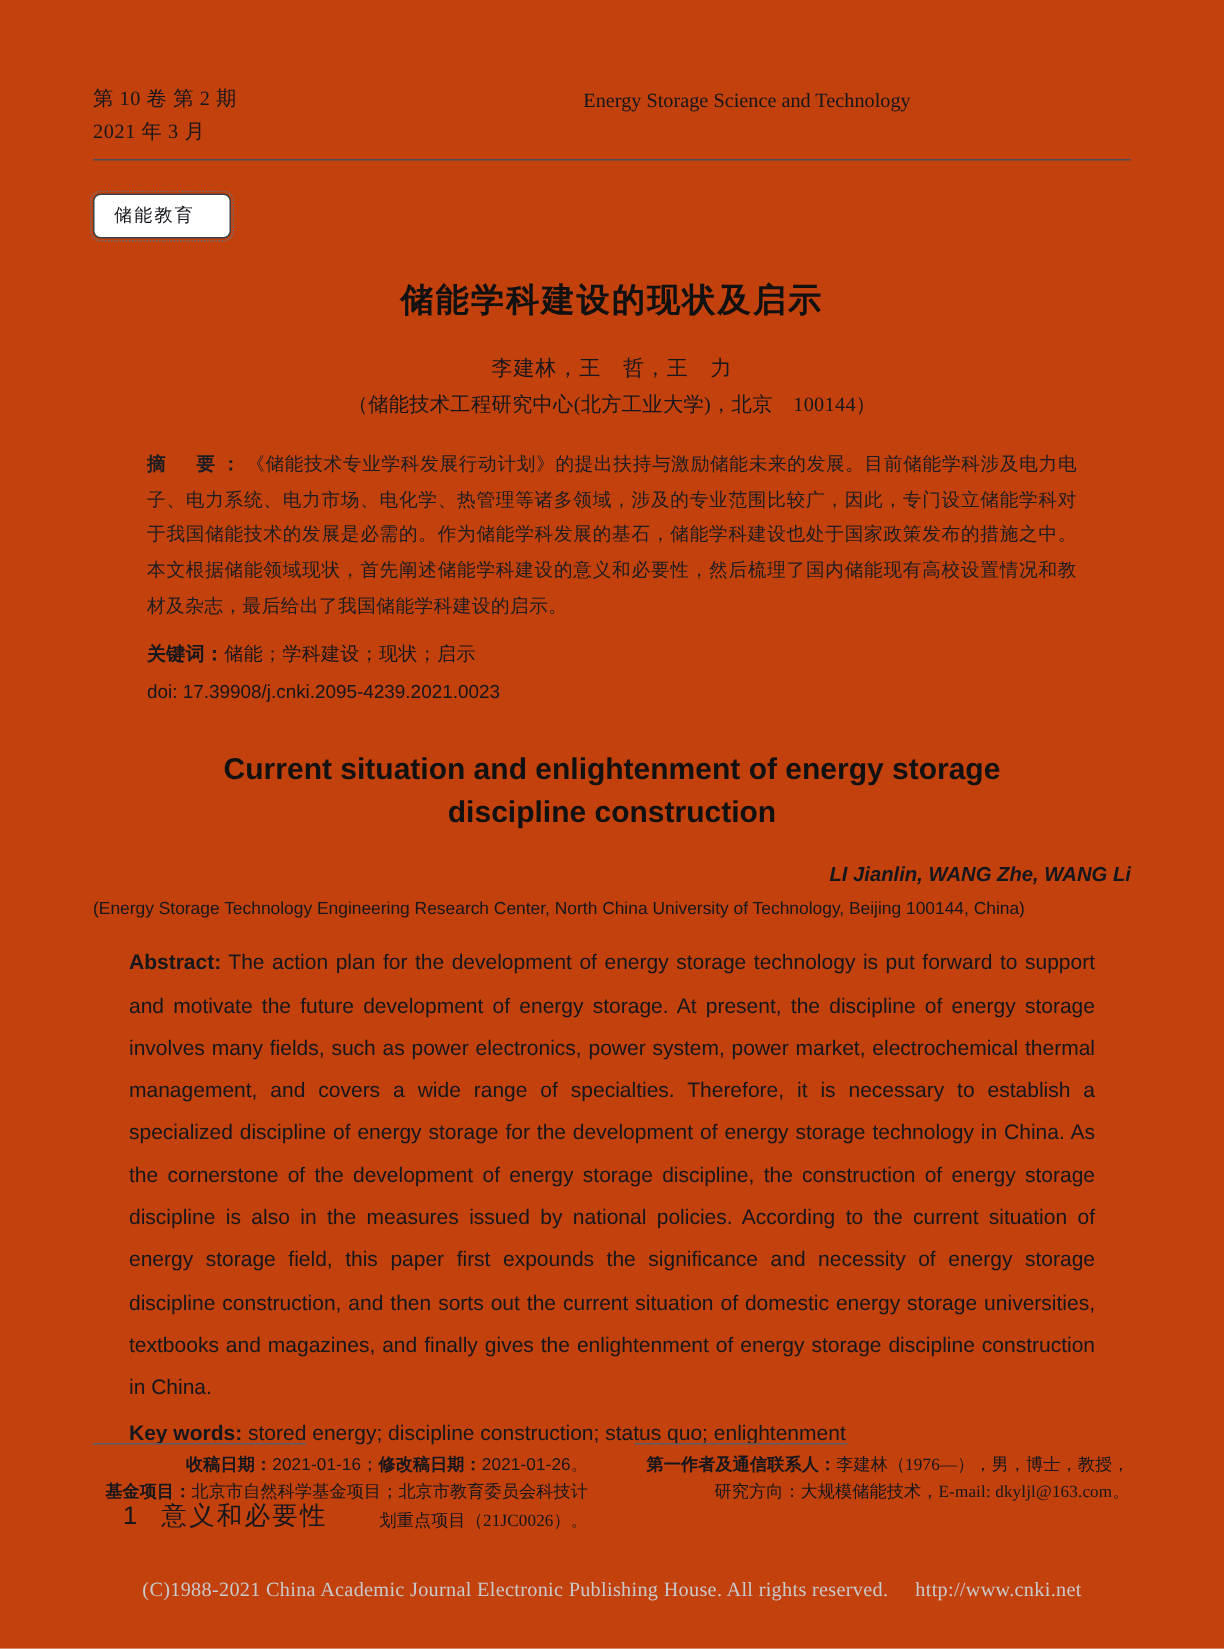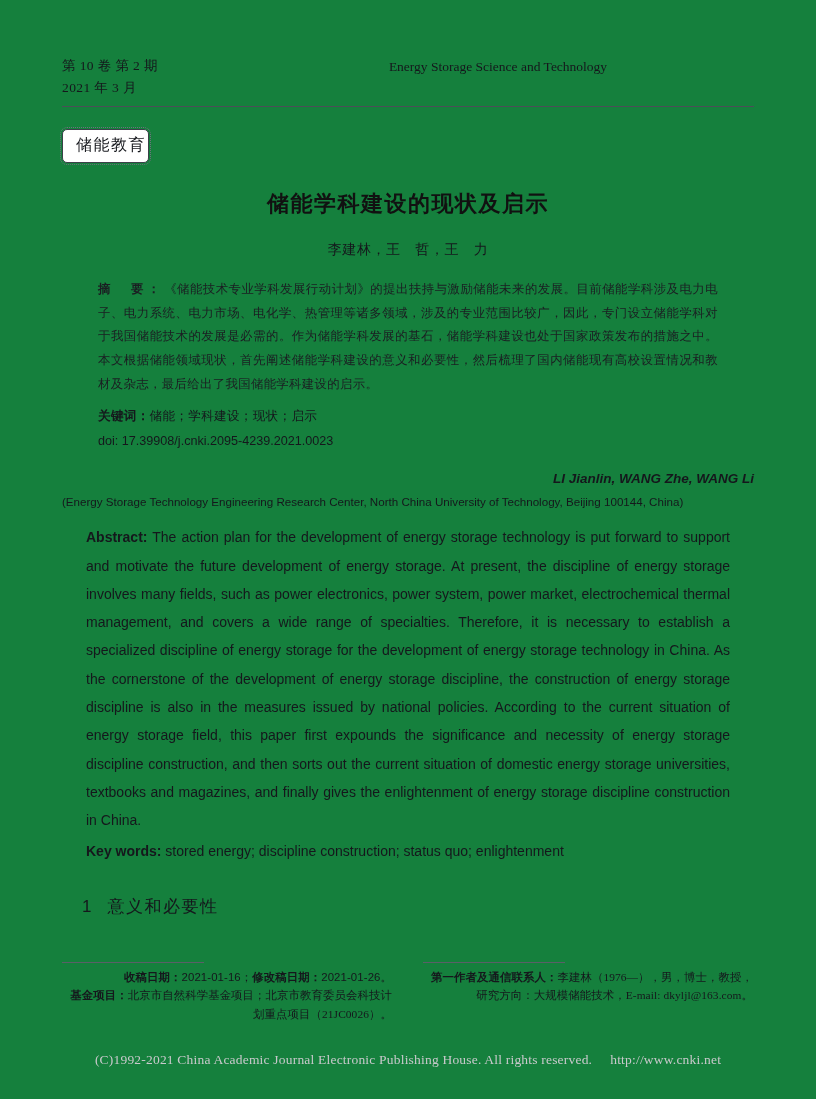--- a/index.html
+++ b/index.html
@@ -14,21 +14,21 @@
     color: #1a1a1a;
     position: relative;
     overflow: hidden;
   }
 
   .page {
     position: absolute;
     left: 0; top: 0;
     width: 816px;
     height: 1099px;
-    background: #15803d;
+    background: #c2410c;
   }
 
   .content {
     position: absolute;
     left: 62px;
     top: 0;
     width: 692px;
   }
 
   
@@ -78,22 +78,22 @@
     border-top: 1.6px solid #4a4f57;
     width: 692px;
   }
 
   
   .badge-wrap {
     margin-top: 22px;
   }
   .badge {
     display: inline-block;
-    padding: 5px 2px 6px 13px;
-    font-size: 16px;
+    padding: 5px 23px 6px 13px;
+    font-size: 12px;
     letter-spacing: 1.5px;
     color: #15171c;
     border: 1.2px solid #3c4049;
     border-radius: 5px;
     position: relative;
     background: #fff;
   }
   .badge::before {
     content: "";
     position: absolute;
@@ -285,28 +285,30 @@
       </div>
     </div>
     <hr class="rule-head">
 
     <div class="badge-wrap">
       <span class="badge">储能教育</span>
     </div>
 
     <div class="title-cn">储能学科建设的现状及启示</div>
     <div class="authors-cn">李建林，王　哲，王　力</div>
+    <div class="affil-cn">（储能技术工程研究中心(北方工业大学)，北京　100144）</div>
 
     <div class="abs-cn"><b class="lead">摘　要：</b><span>《储能技术专业学科发展行动计划》的提出扶持与激励储能未来的发展。目前储能学科涉及电力电子、电力系统、电力市场、电化学、热管理等诸多领域，涉及的专业范围比较广，因此，专门设立储能学科对于我国储能技术的发展是必需的。作为储能学科发展的基石，储能学科建设也处于国家政策发布的措施之中。本文根据储能领域现状，首先阐述储能学科建设的意义和必要性，然后梳理了国内储能现有高校设置情况和教材及杂志，最后给出了我国储能学科建设的启示。</span></div>
 
     <div class="kw-cn"><b>关键词：</b><span>储能；学科建设；现状；启示</span></div>
 
     <div class="doi-line">doi: 17.39908/j.cnki.2095-4239.2021.0023</div>
 
 
+    <div class="title-en">Current situation and enlightenment of energy storage discipline construction</div>
     <div class="authors-en">LI Jianlin, WANG Zhe, WANG Li</div>
     <div class="affil-en">(Energy Storage Technology Engineering Research Center, North China University of Technology, Beijing 100144, China)</div>
 
     <div class="abs-en"><b>Abstract:</b><span> The action plan for the development of energy storage technology is put forward to support and motivate the future development of energy storage. At present, the discipline of energy storage involves many fields, such as power electronics, power system, power market, electrochemical thermal management, and covers a wide range of specialties. Therefore, it is necessary to establish a specialized discipline of energy storage for the development of energy storage technology in China. As the cornerstone of the development of energy storage discipline, the construction of energy storage discipline is also in the measures issued by national policies. According to the current situation of energy storage field, this paper first expounds the significance and necessity of energy storage discipline construction, and then sorts out the current situation of domestic energy storage universities, textbooks and magazines, and finally gives the enlightenment of energy storage discipline construction in China.</span></div>
     <div class="kw-en"><b>Key words:</b><span> stored energy; discipline construction; status quo; enlightenment</span></div>
 
     <div class="sec-head"><span class="num">1</span><span>意义和必要性</span></div>
 
   </div>
 
@@ -316,15 +318,15 @@
       <div class="fn"><b>收稿日期：</b><span class="mono">2021-01-16；</span><b>修改稿日期：</b><span class="mono">2021-01-26。</span></div>
       <div class="fn"><b>基金项目：</b><span>北京市自然科学基金项目；北京市教育委员会科技计划重点项目（21JC0026）。</span></div>
     </div>
     <div class="fncol">
       <hr class="fnrule">
       <div class="fn"><b>第一作者及通信联系人：</b><span>李建林（1976—），男，博士，教授，研究方向：大规模储能技术，E-mail: dkyljl@163.com。</span></div>
     </div>
   </div>
 
   <div class="footer">
-    <span>(C)1992-2021 China Academic Journal Electronic Publishing House. All rights reserved.</span><span class="url">http://www.cnki.net</span>
+    <span>(C)1988-2021 China Academic Journal Electronic Publishing House. All rights reserved.</span><span class="url">http://www.cnki.net</span>
   </div>
 </div>
 
 </body></html>

